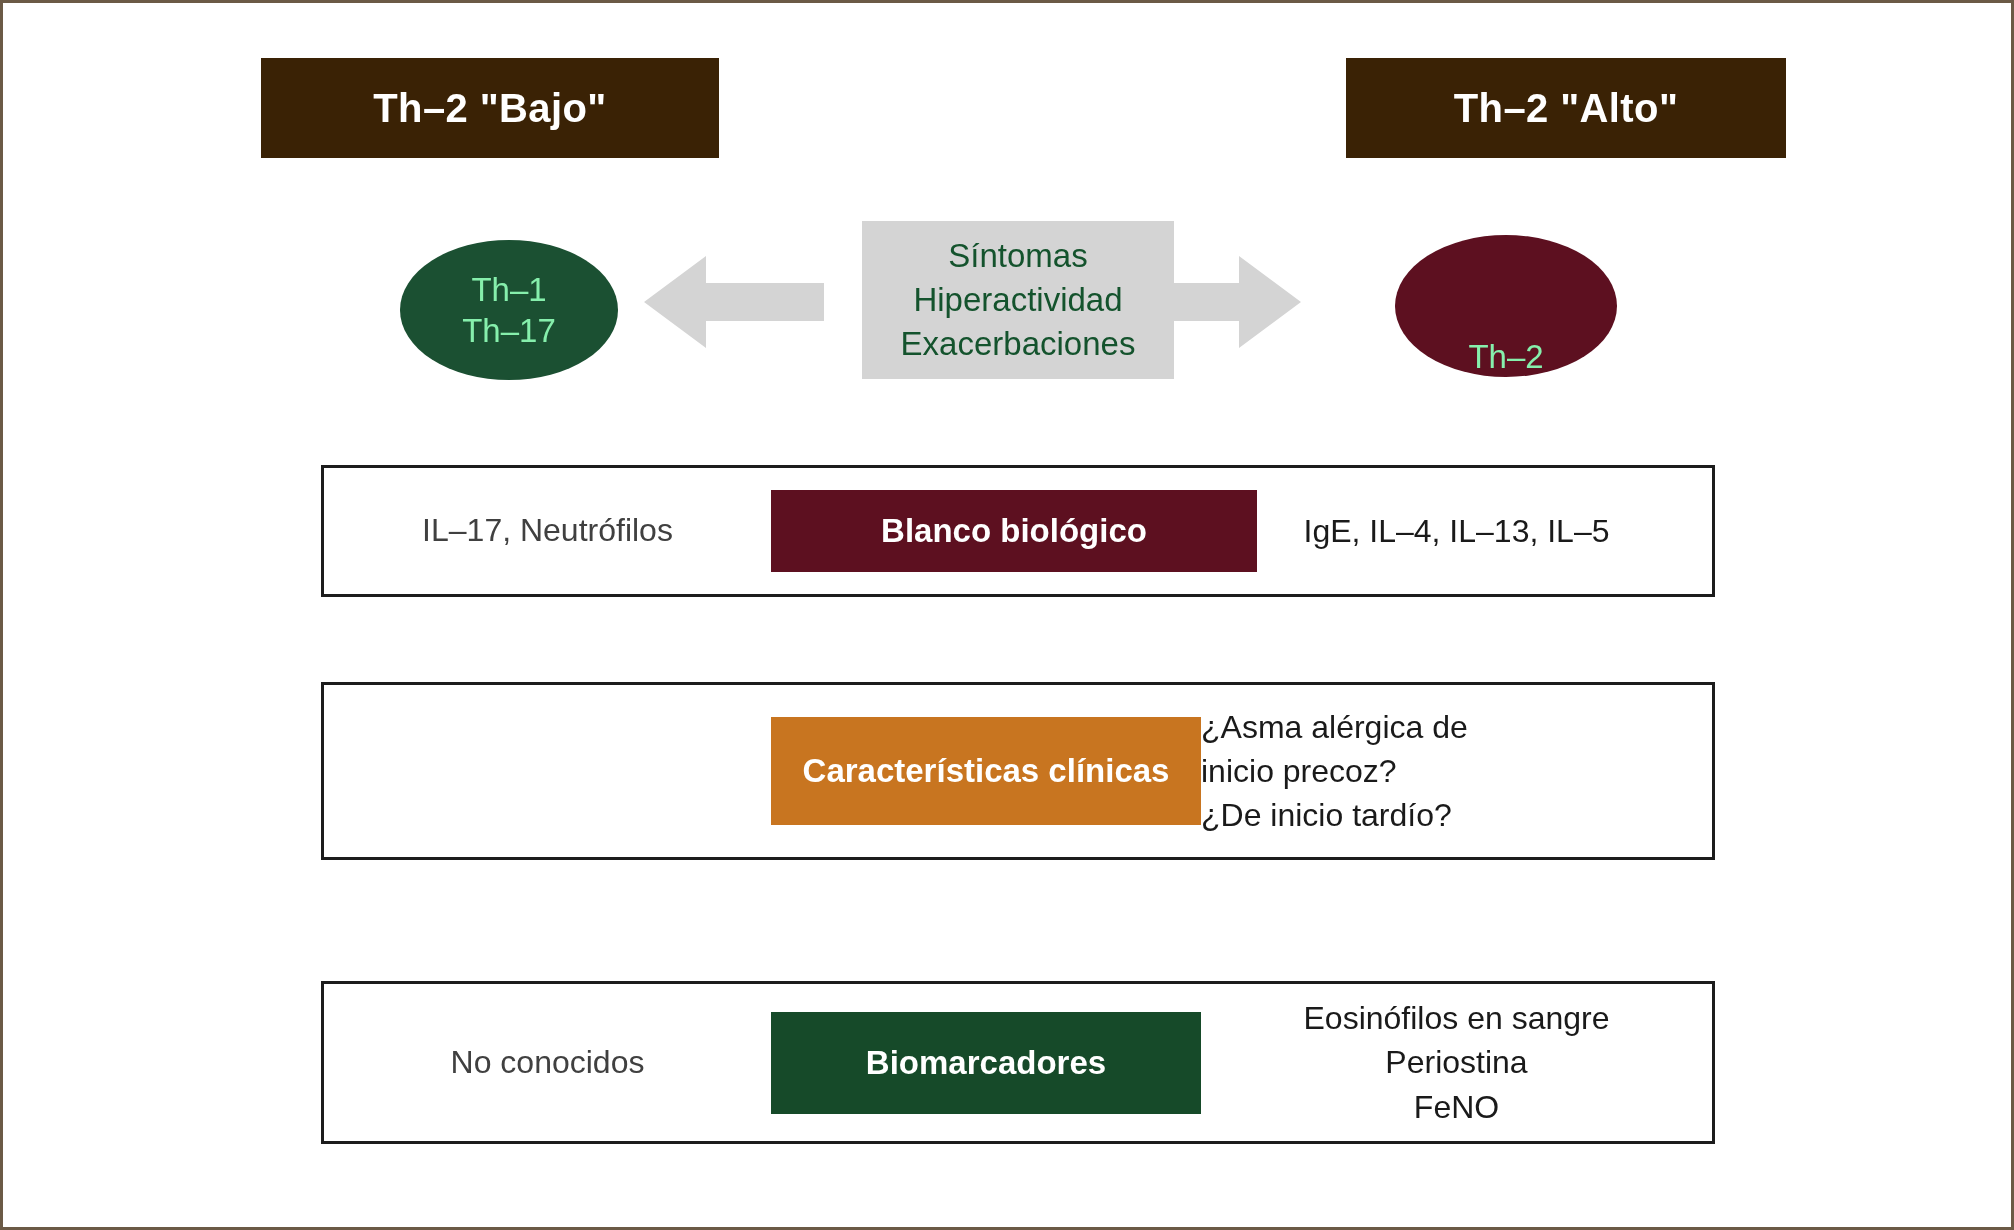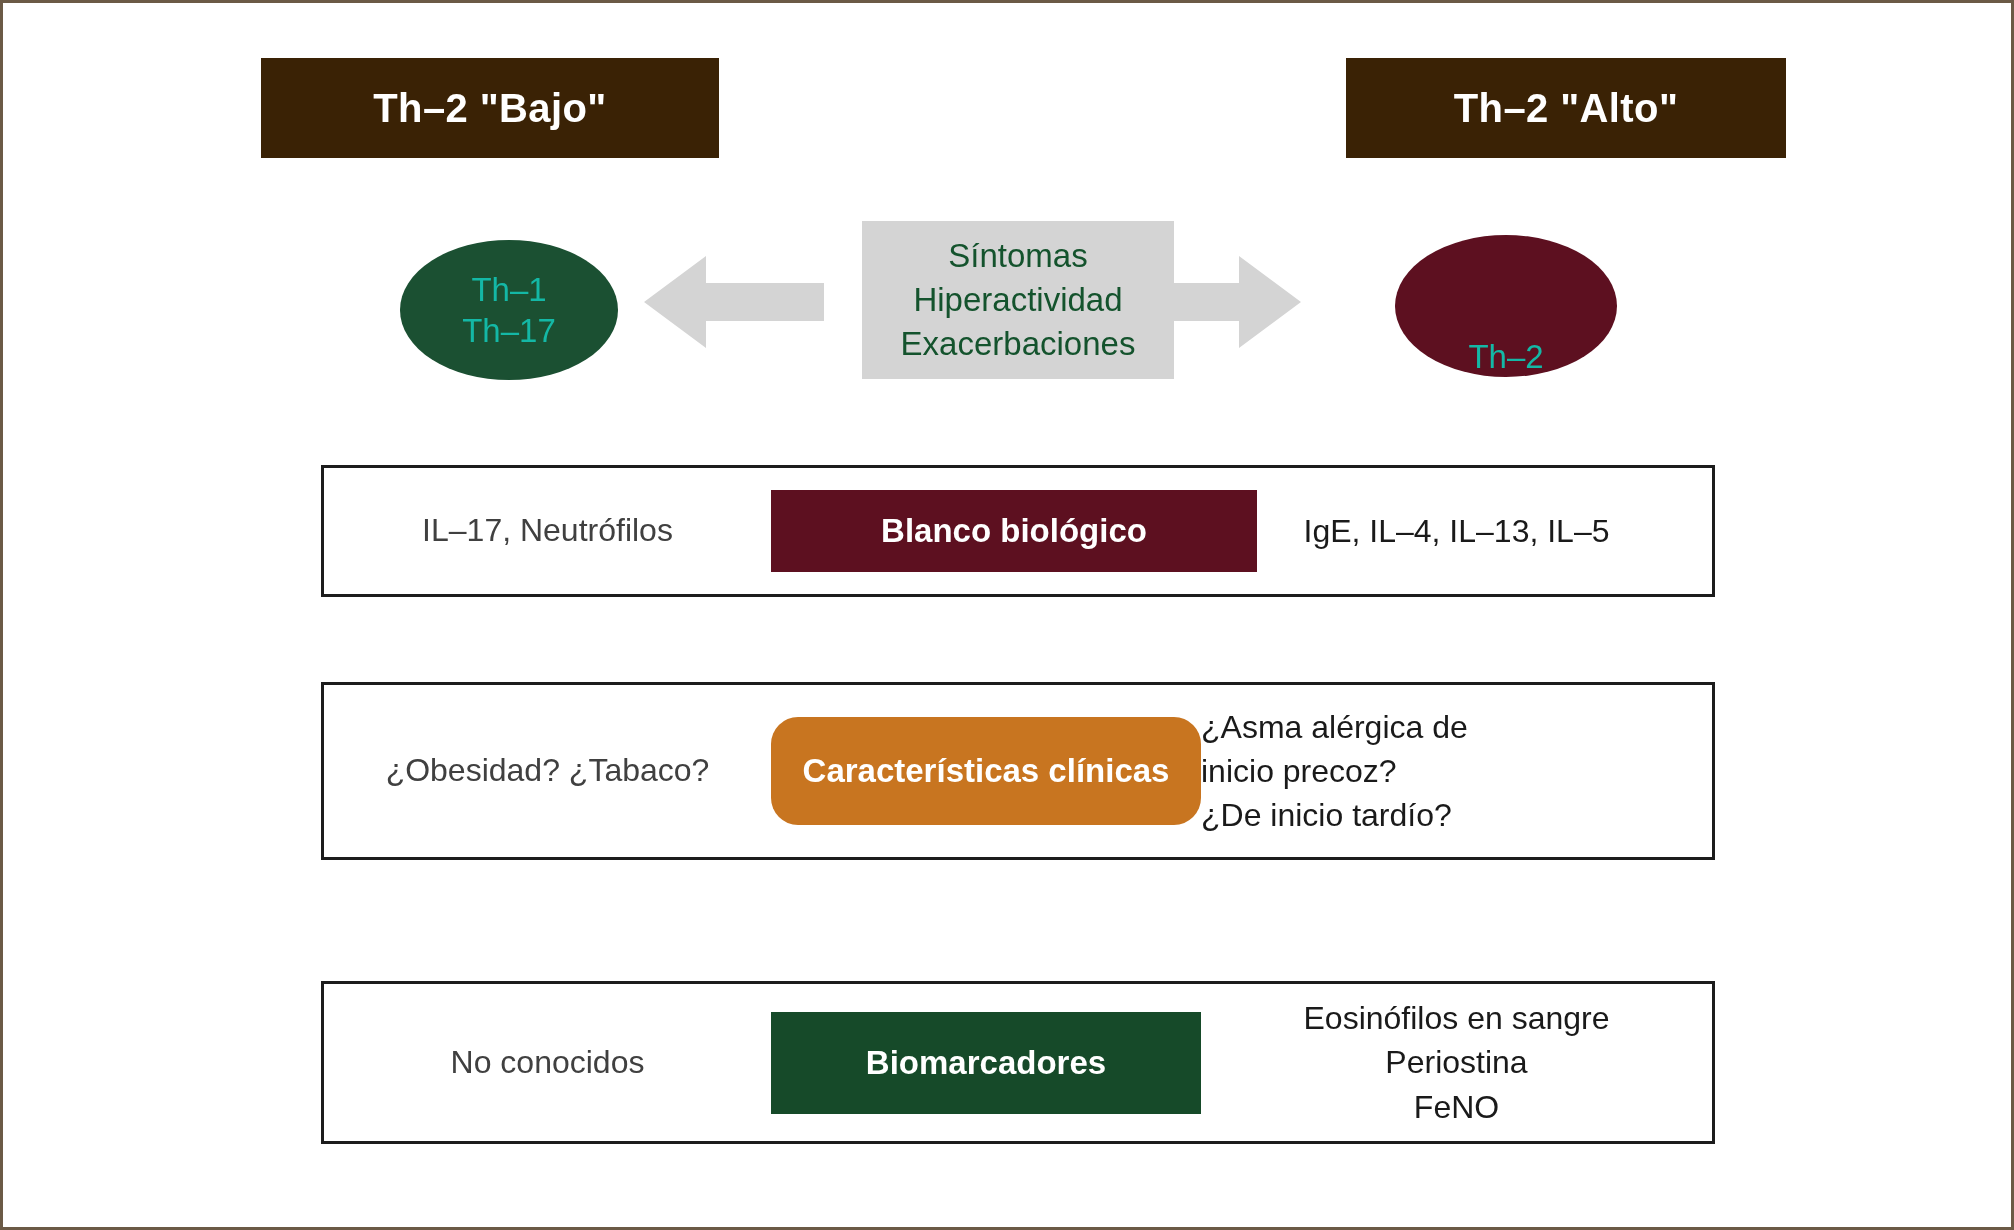--- a/index.html
+++ b/index.html
@@ -36,21 +36,21 @@
   #banner-high { left: 1343px; top: 55px;  width: 440px; height: 100px; }
 
   
   .pheno-ellipse {
     position: absolute;
     border-radius: 50%;
     display: flex;
     flex-direction: column;
     align-items: center;
     justify-content: center;
-    color: #14b8a6;
+    color: #86efac;
     font-size: 33px;
     line-height: 1.25;
   }
   #ellipse-th1th17 {
     left: 397px; top: 237px; width: 218px; height: 140px;
     background: #1b5032;
   }
   #ellipse-th2 {
     left: 1392px; top: 232px; width: 222px; height: 142px;
     background: #5d1020;
@@ -109,21 +109,21 @@
     position: absolute;
     left: 447px;
     display: flex;
     align-items: center;
     justify-content: center;
     color: #ffffff;
     font-weight: bold;
     font-size: 33px;
   }
   #label-target   { width: 486px; height: 82px;  background: #5d1020; }
-  #label-clinical { width: 430px; height: 108px; background: #c87520; border-radius: 27px; }
+  #label-clinical { width: 430px; height: 108px; background: #c87520; }
   #label-biomark  { width: 430px; height: 102px; background: #164a29; }
 
   .cmp-right {
     position: absolute;
     left: 877px;
     width: 511px;
     text-align: center;
     font-size: 32px;
     color: #1a1a1a;
     line-height: 1.38;
@@ -172,23 +172,20 @@
     </div>
     <div id="label-target" class="cmp-label">
       <span>Blanco biológico</span>
     </div>
     <div class="cmp-right">
       <span class="txt-line">IgE, IL–4, IL–13, IL–5</span>
     </div>
   </div>
 
   <div id="row-clinical" class="cmp-row">
-    <div class="cmp-left">
-      <span class="txt-line">¿Obesidad? ¿Tabaco?</span>
-    </div>
     <div id="label-clinical" class="cmp-label">
       <span>Características clínicas</span>
     </div>
     <div class="cmp-right align-left">
       <span class="txt-line">¿Asma alérgica de</span>
       <span class="txt-line">inicio precoz?</span>
       <span class="txt-line">¿De inicio tardío?</span>
     </div>
   </div>
 

